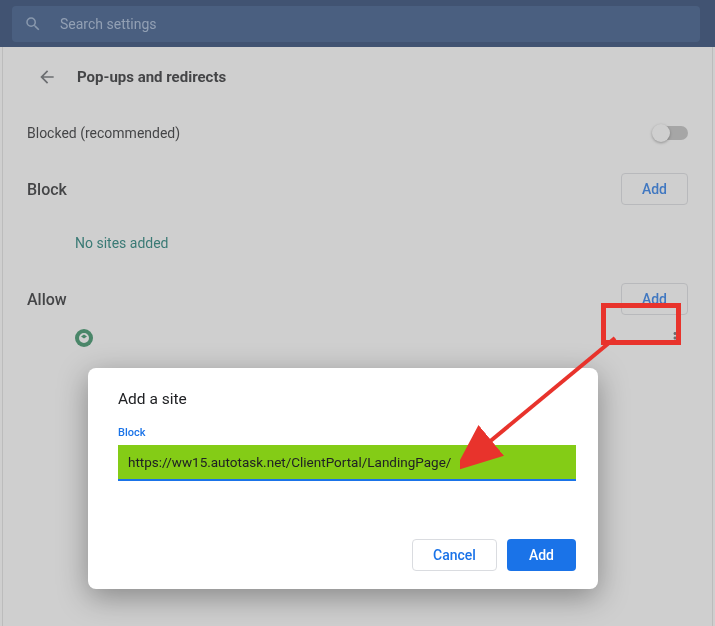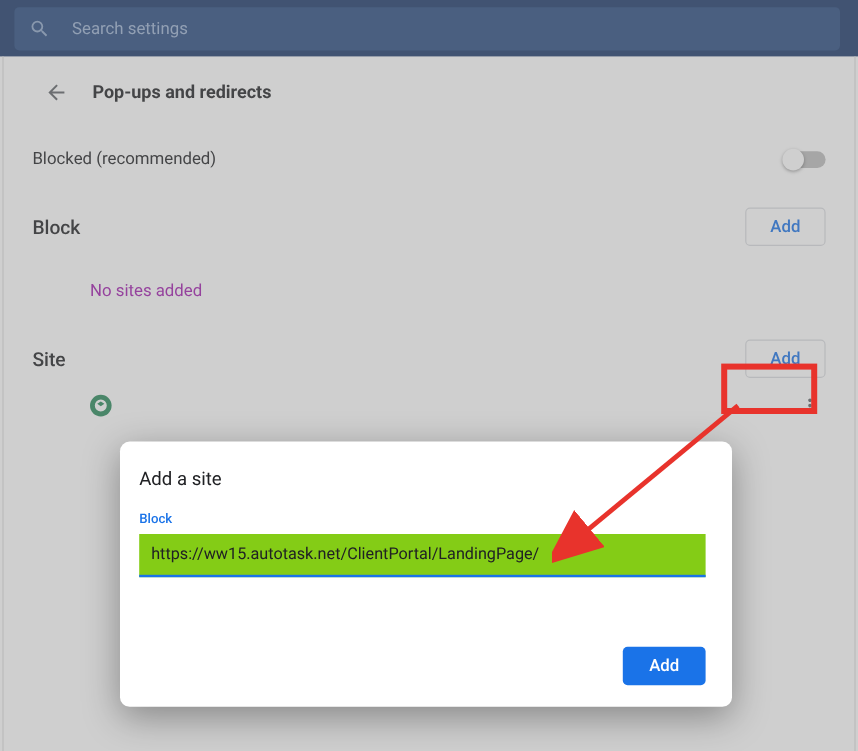--- a/index.html
+++ b/index.html
@@ -93,21 +93,21 @@
       color: #1a73e8;
       font-size: 14px;
       font-weight: 500;
       padding: 7px 20px;
       border-radius: 4px;
       cursor: pointer;
     }
     
     .empty-text {
       font-size: 14px;
-      color: #a21caf;
+      color: #0f766e;
       padding: 30px 0 18px 60px;
     }
     
     .site-row {
       display: flex;
       align-items: center;
       padding: 14px 12px 0 60px;
       justify-content: space-between;
     }
     .favicon {
@@ -126,28 +126,28 @@
     .overlay-dim {
       position: absolute;
       inset: 0;
       background: rgba(128,128,128,0.38);
       z-index: 5;
     }
     
     
     .dialog {
       position: absolute;
-      left: 100px;
+      left: 88px;
       top: 368px;
       width: 510px;
       background: #fff;
       border-radius: 8px;
       box-shadow: 0 8px 30px rgba(0,0,0,0.35);
       z-index: 10;
-      padding: 22px 22px 18px 16px;
+      padding: 22px 22px 18px 30px;
     }
     .dialog-title { font-size: 15.5px; color: #202124; margin-bottom: 18px; }
     .field-label { font-size: 11px; color: #1a73e8; font-weight: 500; margin-bottom: 6px; }
     .field-input {
       width: 100%;
       border: none;
       background: #84cc16;
       padding: 9px 10px;
       font-size: 13.5px;
       color: #202124;
@@ -228,21 +228,21 @@
     </div>
   </div>
 
   <div class="section-row">
     <div class="section-label">Block</div>
     <button class="add-btn">Add</button>
   </div>
   <div class="empty-text">No sites added</div>
 
   <div class="section-row">
-    <div class="section-label">Site</div>
+    <div class="section-label">Allow</div>
     <button class="add-btn">Add</button>
   </div>
 
   <div class="site-row">
     <div class="favicon">
       <svg viewBox="0 0 24 24">
           <path d="M12 2a10 10 0 100 20 10 10 0 000-20zm0 3l6 4-6 4-6-4 6-4z"></path>
         </svg>
     </div>
     <svg class="more-dots" viewBox="0 0 24 24">
@@ -252,20 +252,21 @@
 
 </div>
 
 <div class="overlay-dim"></div>
 
 <div class="dialog">
   <div class="dialog-title">Add a site</div>
   <div class="field-label">Block</div>
   <input class="field-input" type="text" value="https://ww15.autotask.net/ClientPortal/LandingPage/" style="">
   <div class="dialog-actions">
+    <button class="btn-outline">Cancel</button>
     <button class="btn-primary">Add</button>
   </div>
 </div>
 
 <div class="annot-box"></div>
 <svg class="annot-arrow" width="170" height="140">
   <defs>
     <marker id="ah" markerWidth="12" markerHeight="12" refX="3" refY="5" orient="auto">
       <path d="M0,0 L0,10 L12,5 z" fill="#e8332c"></path>
     </marker>

